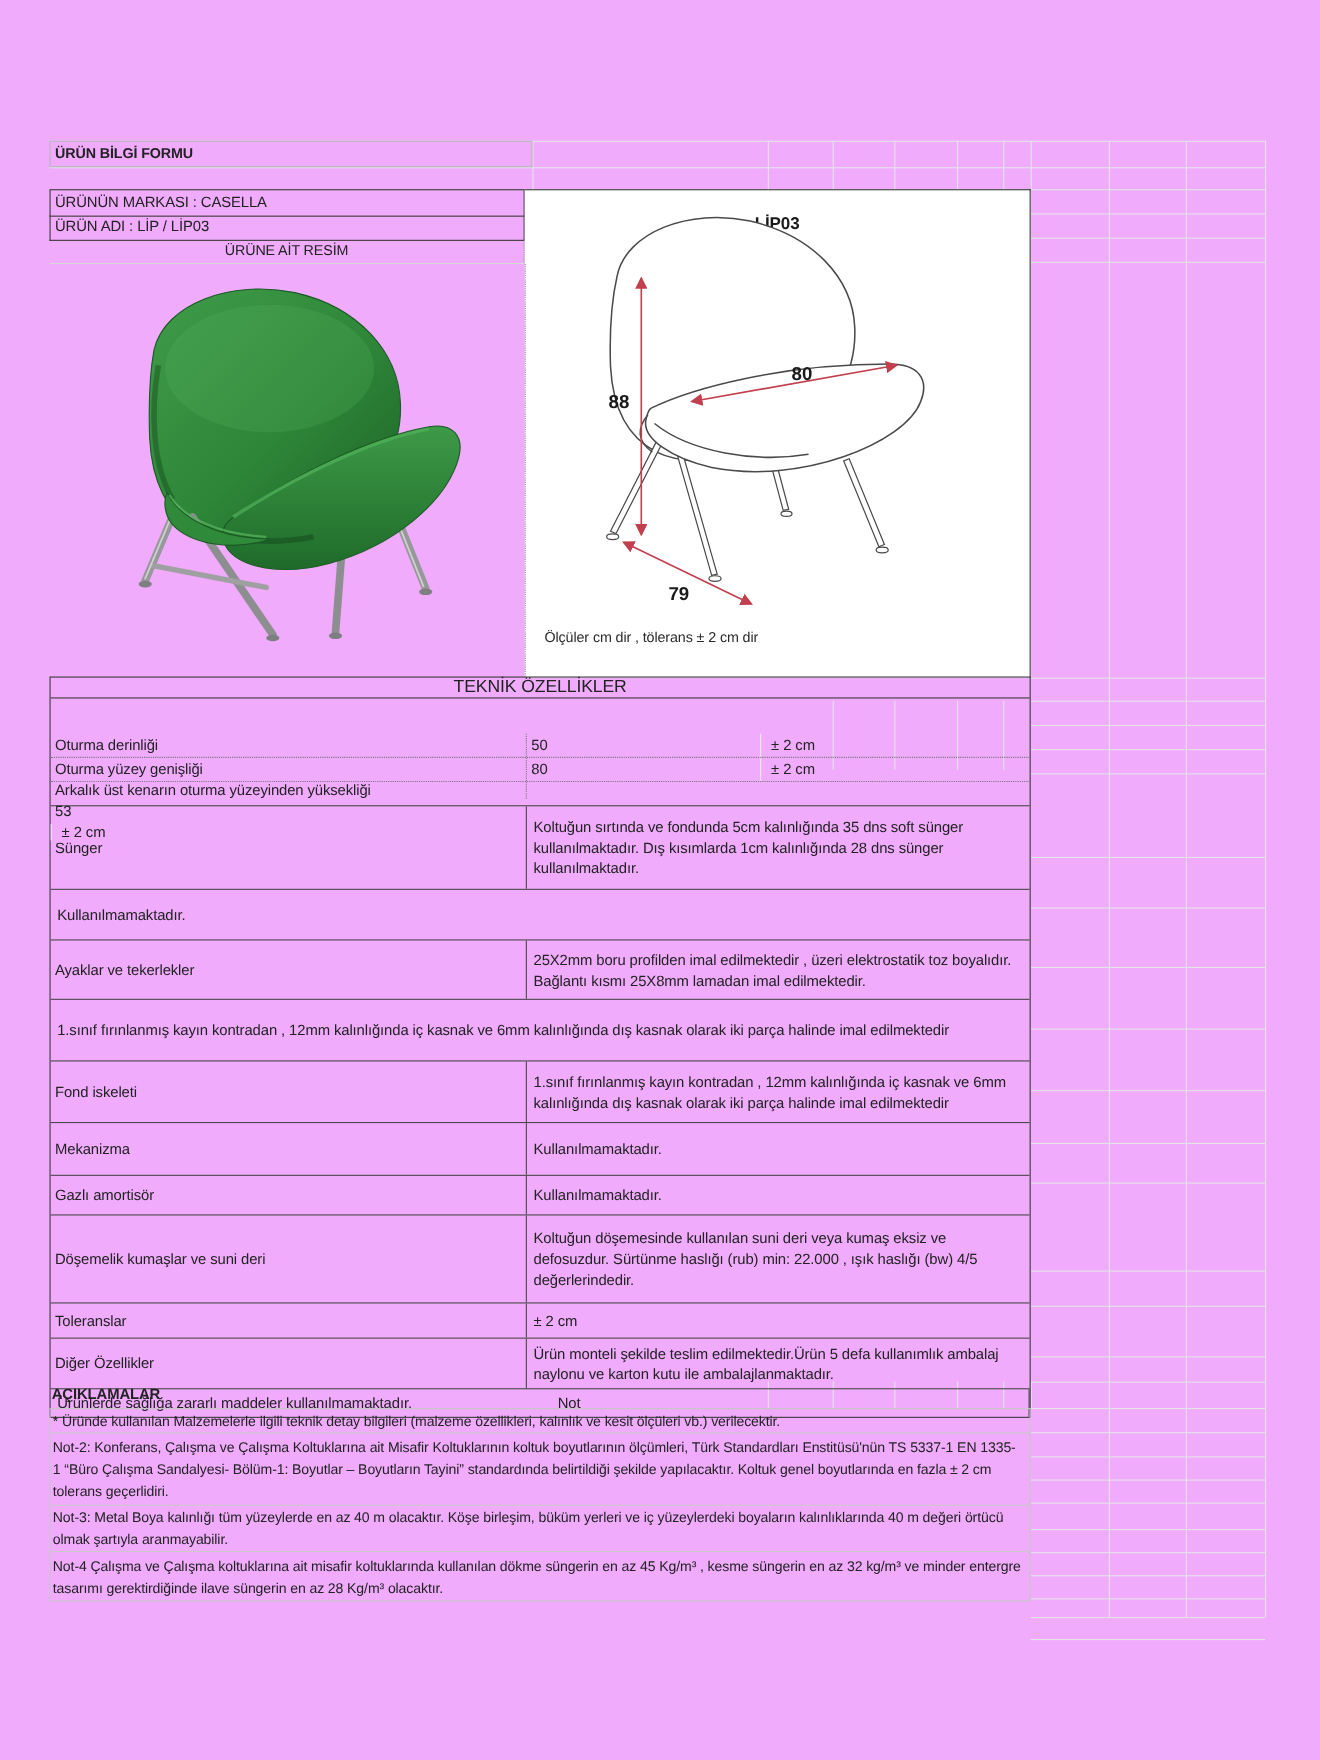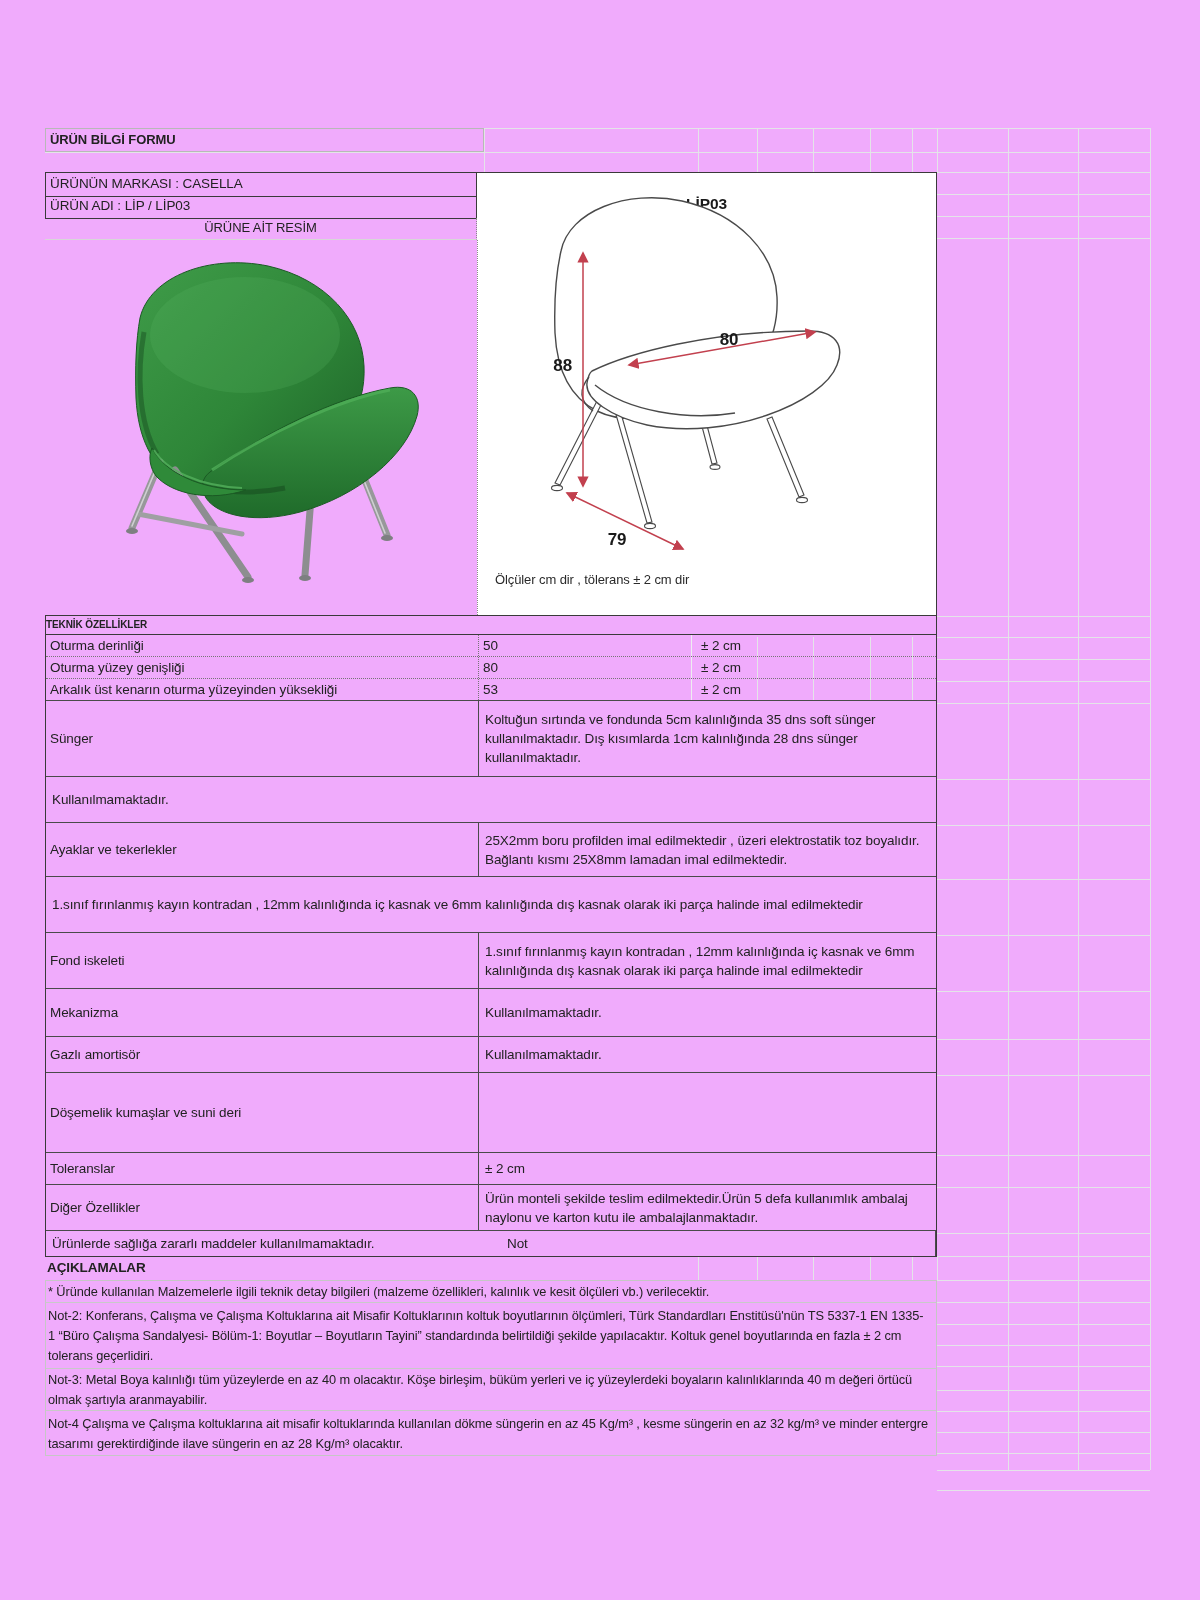--- a/index.html
+++ b/index.html
@@ -20,22 +20,22 @@
       border-right:1px dotted #8a8a8a;font-size:13px;line-height:20px;text-align:center;box-sizing:border-box;}
   
   .diagram-box{left:477px;top:172px;width:460px;height:444px;border-top:1.5px solid #3a3a3a;
       border-right:1.5px solid #3a3a3a;box-sizing:border-box;background:#fff;}
   .diagram-left-dotted{left:477px;top:240px;width:0;height:375px;border-left:1px dotted #8a8a8a;}
   .diagram-title{position:absolute;left:0;top:22px;width:100%;text-align:center;
       font-weight:bold;font-size:15.5px;color:#1a1a1a;}
   .diagram-caption{position:absolute;left:18px;top:399px;font-size:13px;color:#2a2a2a;}
   
   .spec-table{left:45px;top:615px;width:892px;border:1.5px solid #3a3a3a;box-sizing:border-box;background:transparent;}
-  .spec-header{height:19px;border-bottom:1.5px solid #3a3a3a;text-align:left;font-weight:bold;
-      font-size:10px;line-height:18px;box-sizing:border-box;}
+  .spec-header{height:19px;border-bottom:1.5px solid #3a3a3a;text-align:center;font-weight:normal;
+      font-size:16px;line-height:18px;box-sizing:border-box;}
   .spec-row{display:flex;box-sizing:border-box;border-bottom:1px solid #4a4a4a;font-size:13.5px;}
   .spec-row:last-child{border-bottom:none;}
   .spec-row.dotted{border-bottom:1px dotted #777;}
   .spec-row .cell{box-sizing:border-box;display:flex;align-items:center;}
   .spec-row .label{width:433px;padding-left:4px;border-right:1px solid #4a4a4a;flex:none;}
   .spec-row.numeric .label{border-right:1px dotted #777;}
   .spec-row .value{flex:1;padding:2px 6px;line-height:19px;}
   .spec-row.numeric .value{width:212px;flex:none;padding-left:4px;}
   .spec-row.numeric .tol{flex:1;padding-left:9px;border-left:1px solid #ededf0;}
   
@@ -187,33 +187,33 @@
         <text x="140" y="372" text-anchor="middle">79</text>
       </g>
     </svg>
     <div class="diagram-caption">Ölçüler cm dir , tölerans ± 2 cm dir</div>
   </div>
   <div class="abs diagram-left-dotted"></div>
 
   <div class="abs spec-table">
     <div class="spec-header">TEKNİK ÖZELLİKLER</div>
     <div id="spec-rows">
-  <div class="spec-row dotted numeric" style="height: 22px;">
+  <div class="spec-row dotted numeric" style="height: 22px; margin-top: 32px;">
     <div class="cell label">Oturma derinliği</div>
     <div class="cell value">50</div>
     <div class="cell tol">± 2 cm</div>
   </div>
 
   <div class="spec-row dotted numeric" style="height: 22px;">
     <div class="cell label">Oturma yüzey genişliği</div>
     <div class="cell value">80</div>
     <div class="cell tol">± 2 cm</div>
   </div>
 
-  <div class="spec-row numeric" style="height: 22px;">
+  <div class="spec-row numeric" style="height: 22px; flex-direction: column;">
     <div class="cell label">Arkalık üst kenarın oturma yüzeyinden yüksekliği</div>
     <div class="cell value">53</div>
     <div class="cell tol">± 2 cm</div>
   </div>
 
   <div class="spec-row" style="height: 76px;">
     <div class="cell label">Sünger</div>
     <div class="cell value">Koltuğun sırtında ve fondunda 5cm kalınlığında 35 dns soft sünger kullanılmaktadır. Dış kısımlarda 1cm kalınlığında 28 dns sünger kullanılmaktadır.</div>
 
   </div>
@@ -247,20 +247,21 @@
   </div>
 
   <div class="spec-row" style="height: 36px;">
     <div class="cell label">Gazlı amortisör</div>
     <div class="cell value">Kullanılmamaktadır.</div>
 
   </div>
 
   <div class="spec-row" style="height: 80px;">
     <div class="cell label">Döşemelik kumaşlar ve suni deri</div>
+    <div class="cell value">Koltuğun döşemesinde kullanılan suni deri veya kumaş eksiz ve defosuzdur. Sürtünme haslığı (rub) min: 22.000 , ışık haslığı (bw) 4/5 değerlerindedir.</div>
 
   </div>
 
   <div class="spec-row" style="height: 32px; justify-content: space-between;">
     <div class="cell label">Toleranslar</div>
     <div class="cell value">± 2 cm</div>
 
   </div>
 
   <div class="spec-row" style="height: 46px;">

